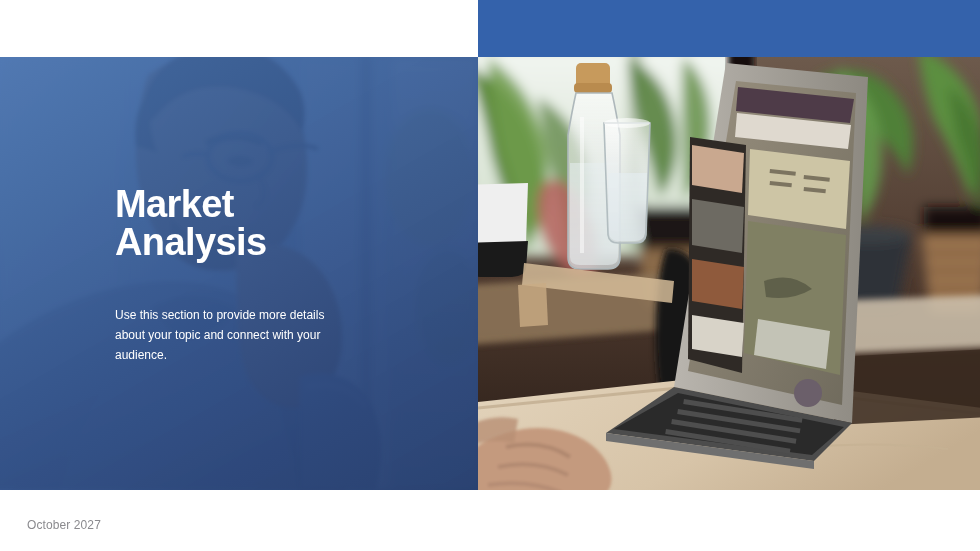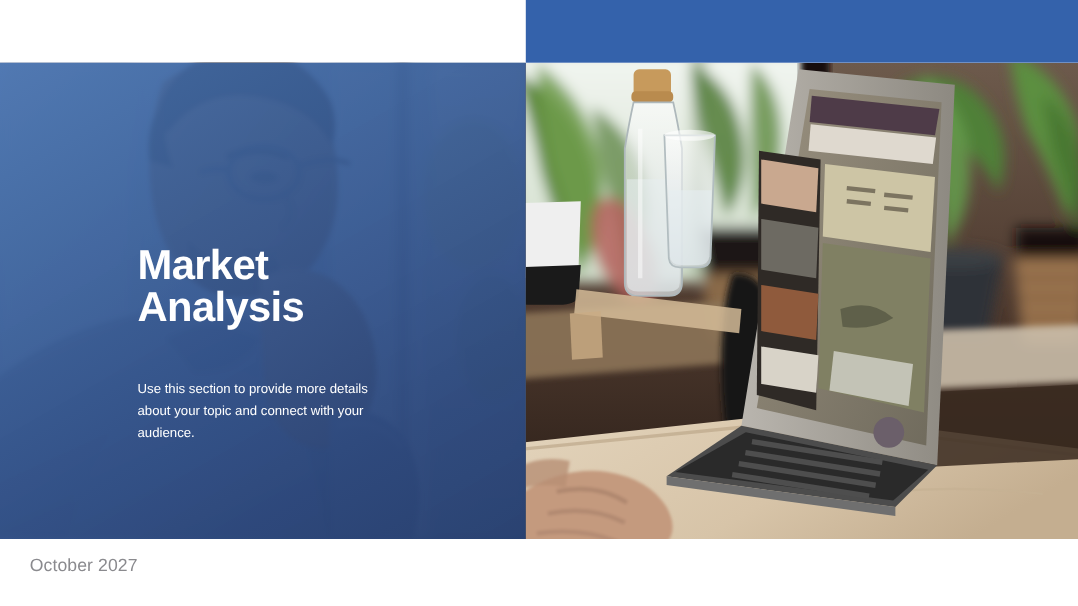--- a/index.html
+++ b/index.html
@@ -60,24 +60,23 @@
         rgba(62,100,158,0.90) 28%,
         rgba(52,84,140,0.91) 55%,
         rgba(45,72,124,0.93) 78%,
         rgba(40,64,112,0.94) 100%);
     mix-blend-mode: normal;
   }
 
   
   .left-text {
     position: absolute;
-    left: 125px;
+    left: 115px;
     top: 128px;
     width: 300px;
-    margin-top: 38px;
   }
   .slide-title {
     margin: 0;
     color: #ffffff;
     font-size: 38px;
     font-weight: 700;
     line-height: 38px;
     letter-spacing: -0.6px;
     white-space: pre-line;
   }
@@ -112,23 +111,23 @@
     position: absolute;
     left: 0;
     top: 490px;
     width: 980px;
     height: 61px;
     background: #ffffff;
   }
   .footer-date {
     position: absolute;
     left: 27px;
-    top: 506px;
+    top: 518px;
     color: #8a8a8e;
-    font-size: 16px;
+    font-size: 12px;
     font-weight: 400;
     letter-spacing: 0.1px;
   }
 </style>
 </head>
 <body>
 
 <div id="slide">
 
   <div class="top-accent-bar"></div>

